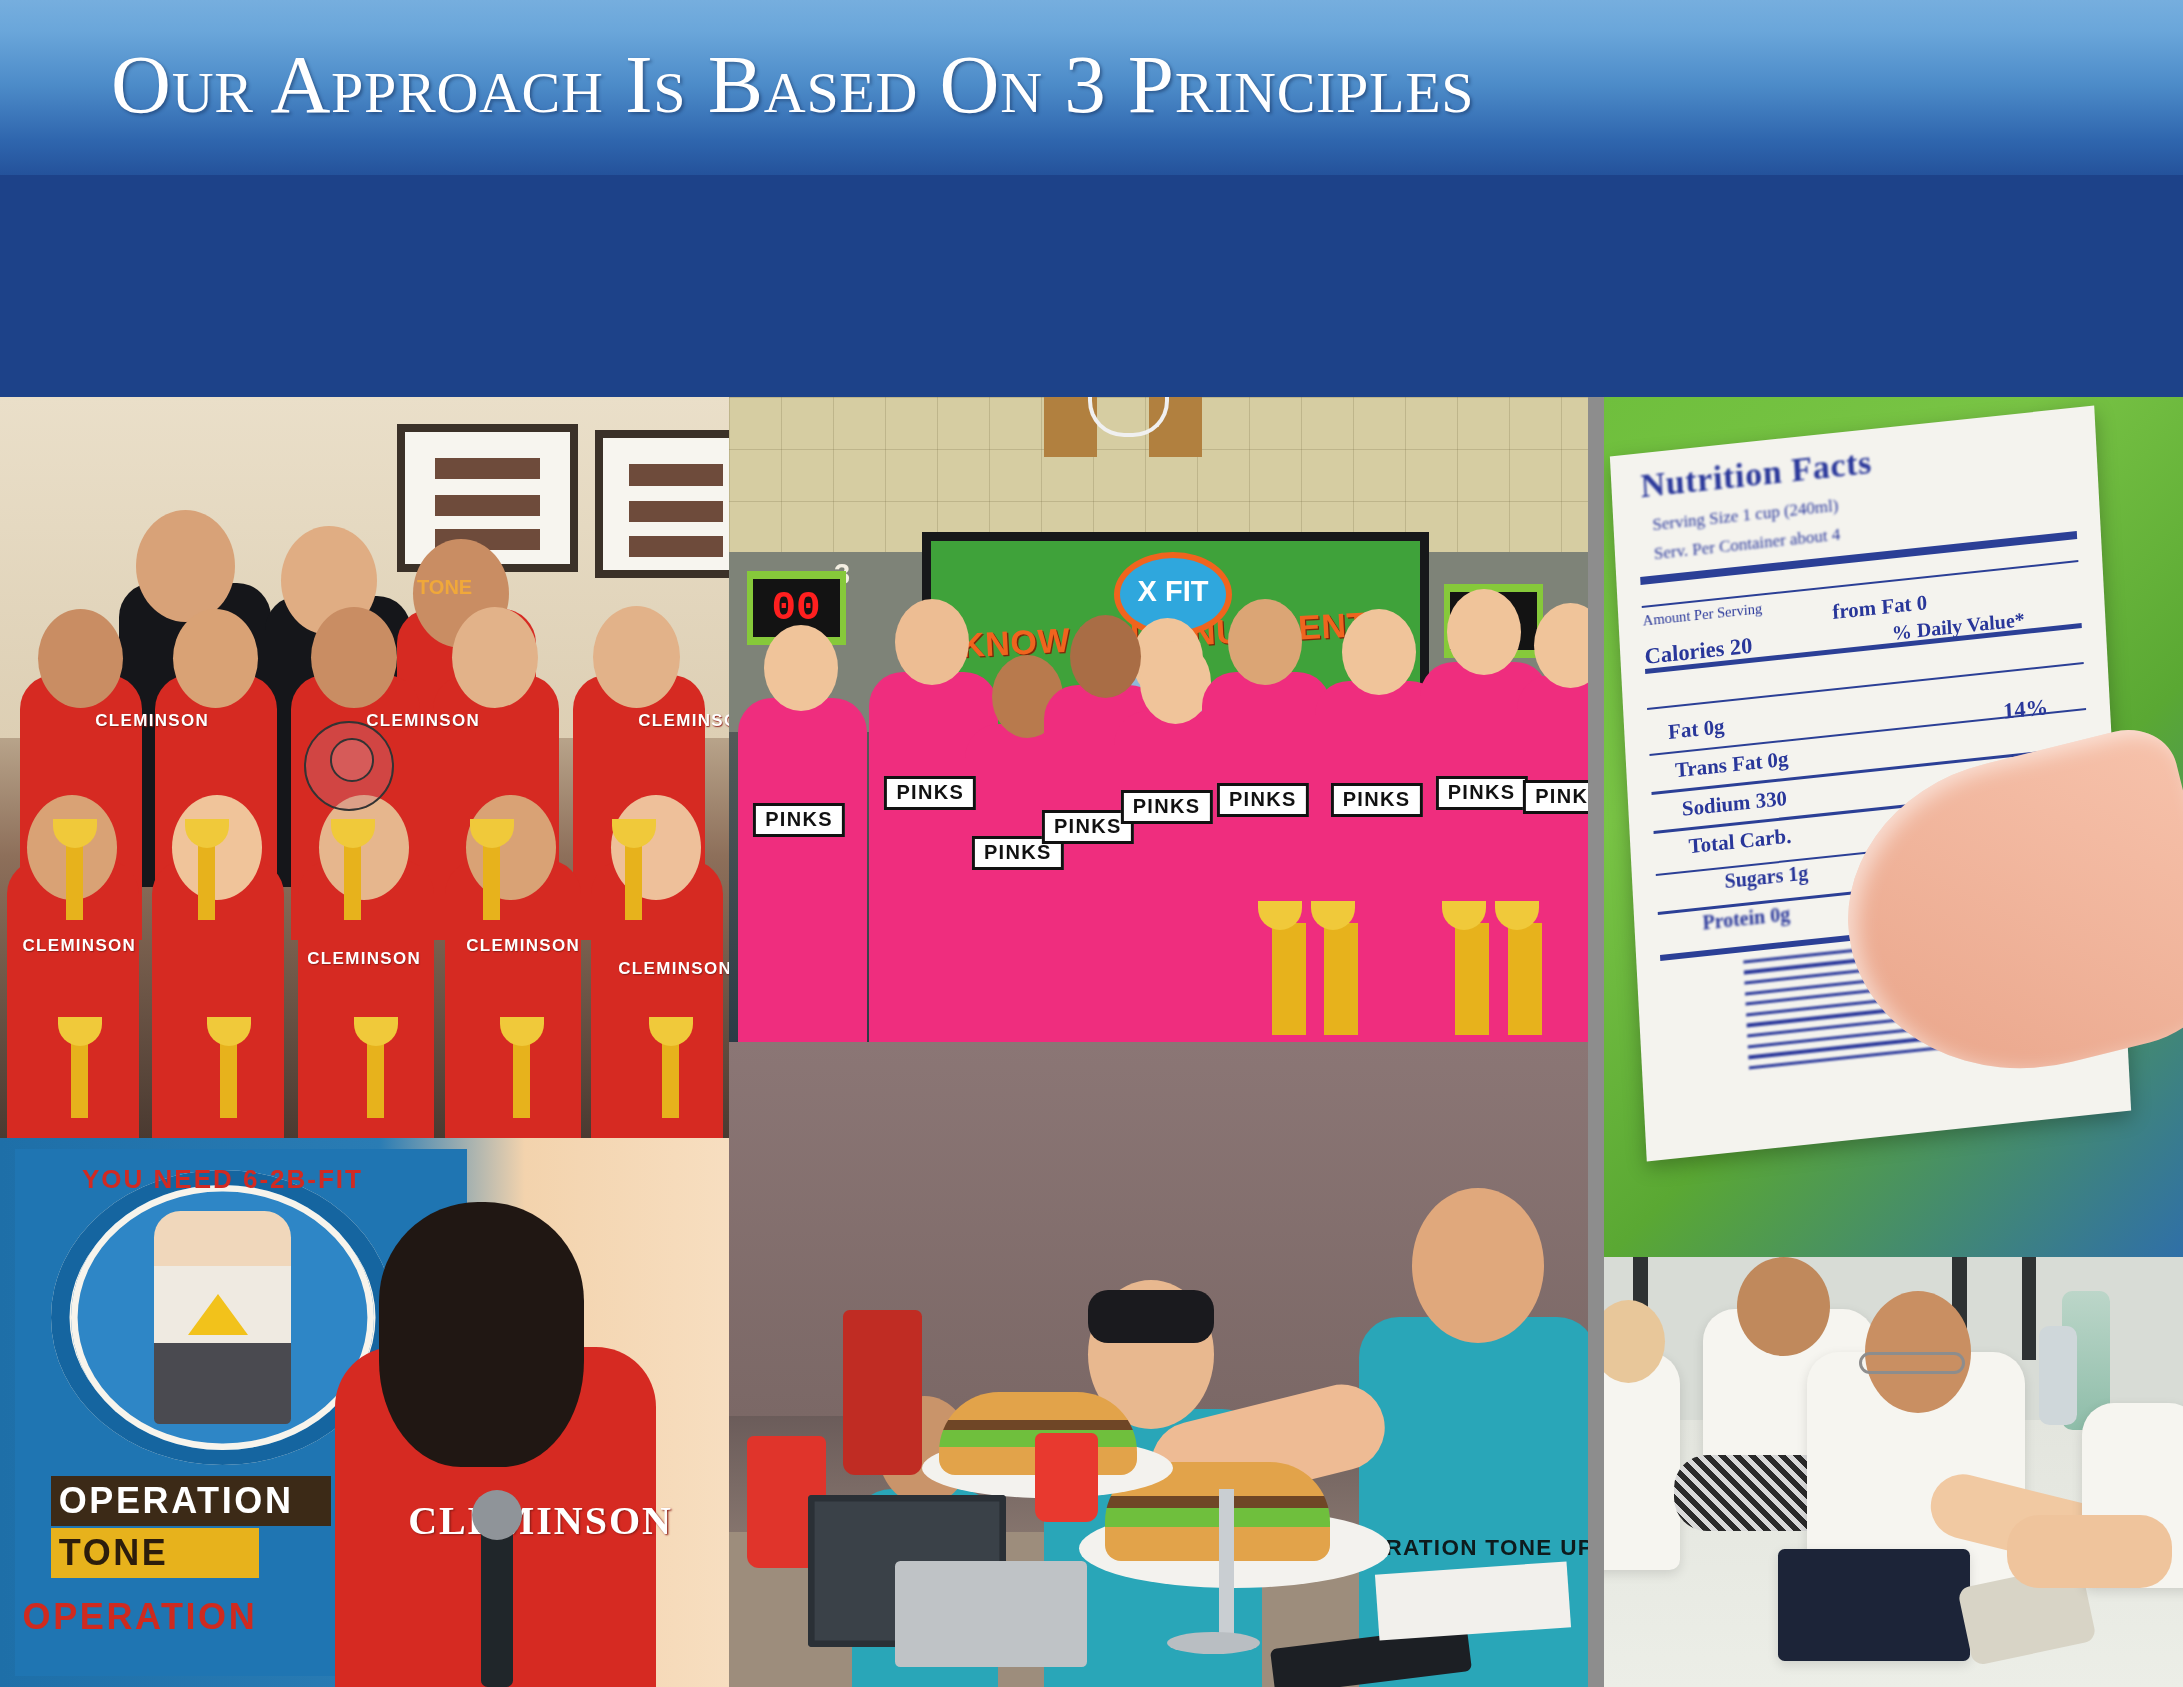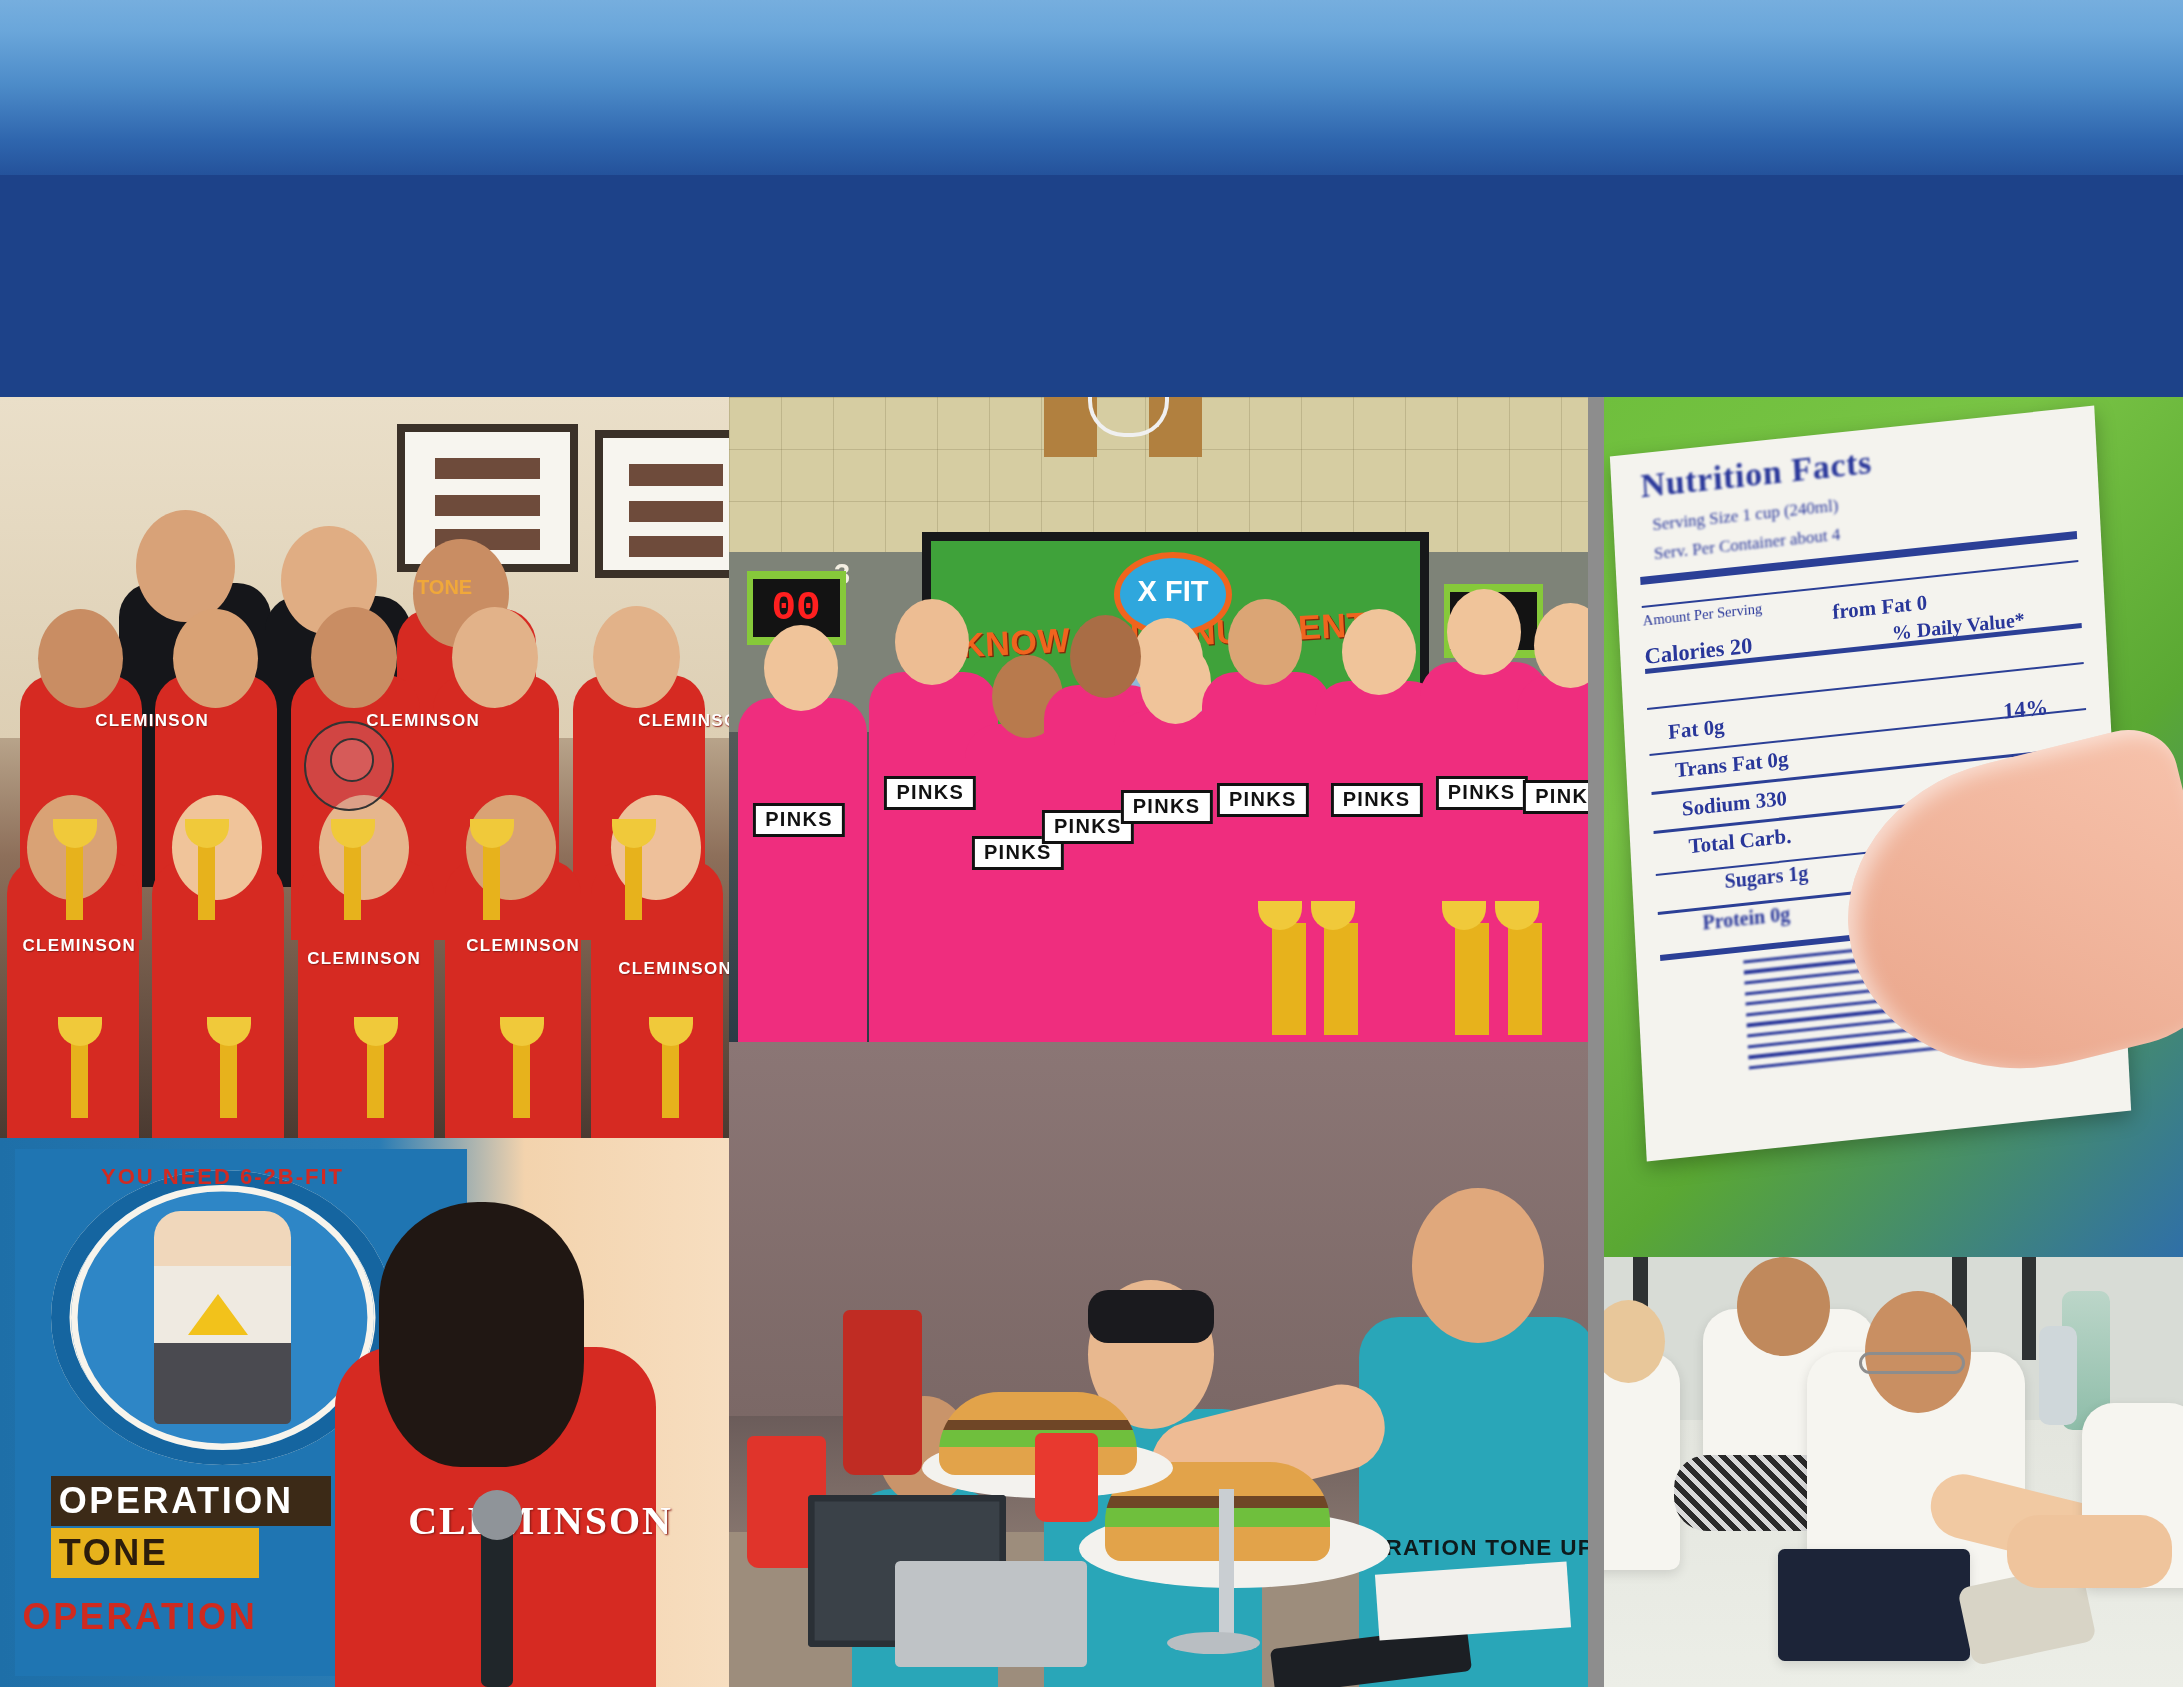--- a/index.html
+++ b/index.html
@@ -144,21 +144,21 @@
     border-radius:52% 16% 28% 56%;transform:rotate(-14deg);
     box-shadow:inset 8px 6.6px 20px rgba(255,255,255,.55);}
 
   
   .poster{position:absolute;left:2%;top:2%;width:62%;height:96%;background:#1f75b2;}
   .badge{position:absolute;left:8%;top:4%;width:76%;height:56%;border-radius:50%;
     background:#f7f4ec;box-shadow:inset 0 0 0 18.5px #1565a0;}
   .badge-ring{position:absolute;left:6%;top:5%;right:6%;bottom:5%;border-radius:50%;
     background:#2e86c6;box-shadow:inset 0 0 0 6.6px #f7f4ec;}
   .badge-txt{position:absolute;left:0;right:0;top:-2%;text-align:center;color:#d12a22;
-    font-family:"Liberation Sans",sans-serif;font-weight:700;font-size:22px;letter-spacing:2px;}
+    font-family:"Liberation Sans",sans-serif;font-weight:700;font-size:26px;letter-spacing:2px;}
   .hero{position:absolute;left:30%;top:14%;width:40%;height:72%;
     background:linear-gradient(to bottom,#f0d7bb 0 26%,#efeae1 26% 62%,#4a4a50 62% 100%);
     border-radius:26.5px 26.5px 5.3px 5.3px;}
   .star{position:absolute;left:40%;top:42%;width:0;height:0;
     border-left:30px solid transparent;border-right:30px solid transparent;
     border-bottom:41px solid #f2c21b;}
   .oper{position:absolute;left:8%;width:62%;background:#3c2a17;color:#fff;
     font-family:"Liberation Sans",sans-serif;font-weight:700;font-size:36px;
     letter-spacing:2.6px;padding:4px 8px;box-sizing:border-box;}
   .oper.y{background:#e7b21c;color:#2c1d0c;}
@@ -190,20 +190,21 @@
     background:rgba(200,120,130,.35);}
   .lens i{position:absolute;left:28%;top:18%;width:46%;height:46%;border-radius:50%;
     border:2px solid #333;background:rgba(255,255,255,.12);}
 </style>
 </head>
 <body>
 
 <div class="slide">
 
   <div class="header-band"></div>
+  <div class="slide-title">Our Approach Is Based On 3 Principles</div>
 
 
   <div class="mosaic">
 
     <div class="ph" id="p1">
       <div style="position:absolute;left:0;top:0;right:0;height:46%;background:linear-gradient(to bottom,#eadfc9,#ddcfb4);"></div>
 
       <div style="position:absolute;left:397px;top:26.5px;width:165px;height:132px;background:#f7f5ef;border:8px solid #3b3128;">
         <div style="position:absolute;left:18%;top:20%;width:64%;height:16%;background:#6e4b3b;"></div>
         <div style="position:absolute;left:18%;top:48%;width:64%;height:16%;background:#6e4b3b;"></div>

